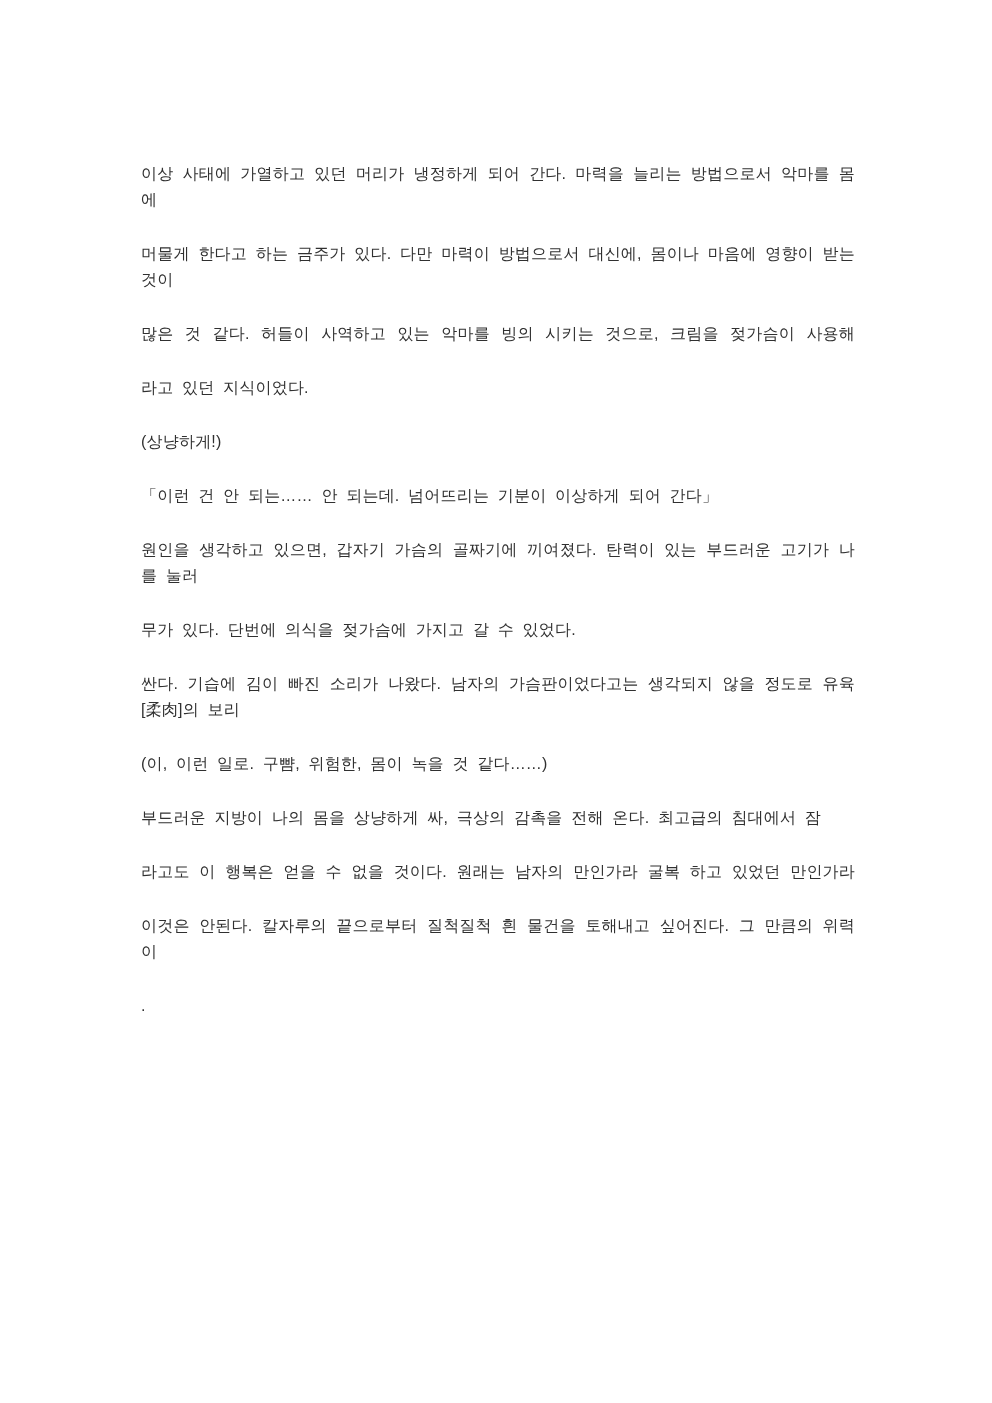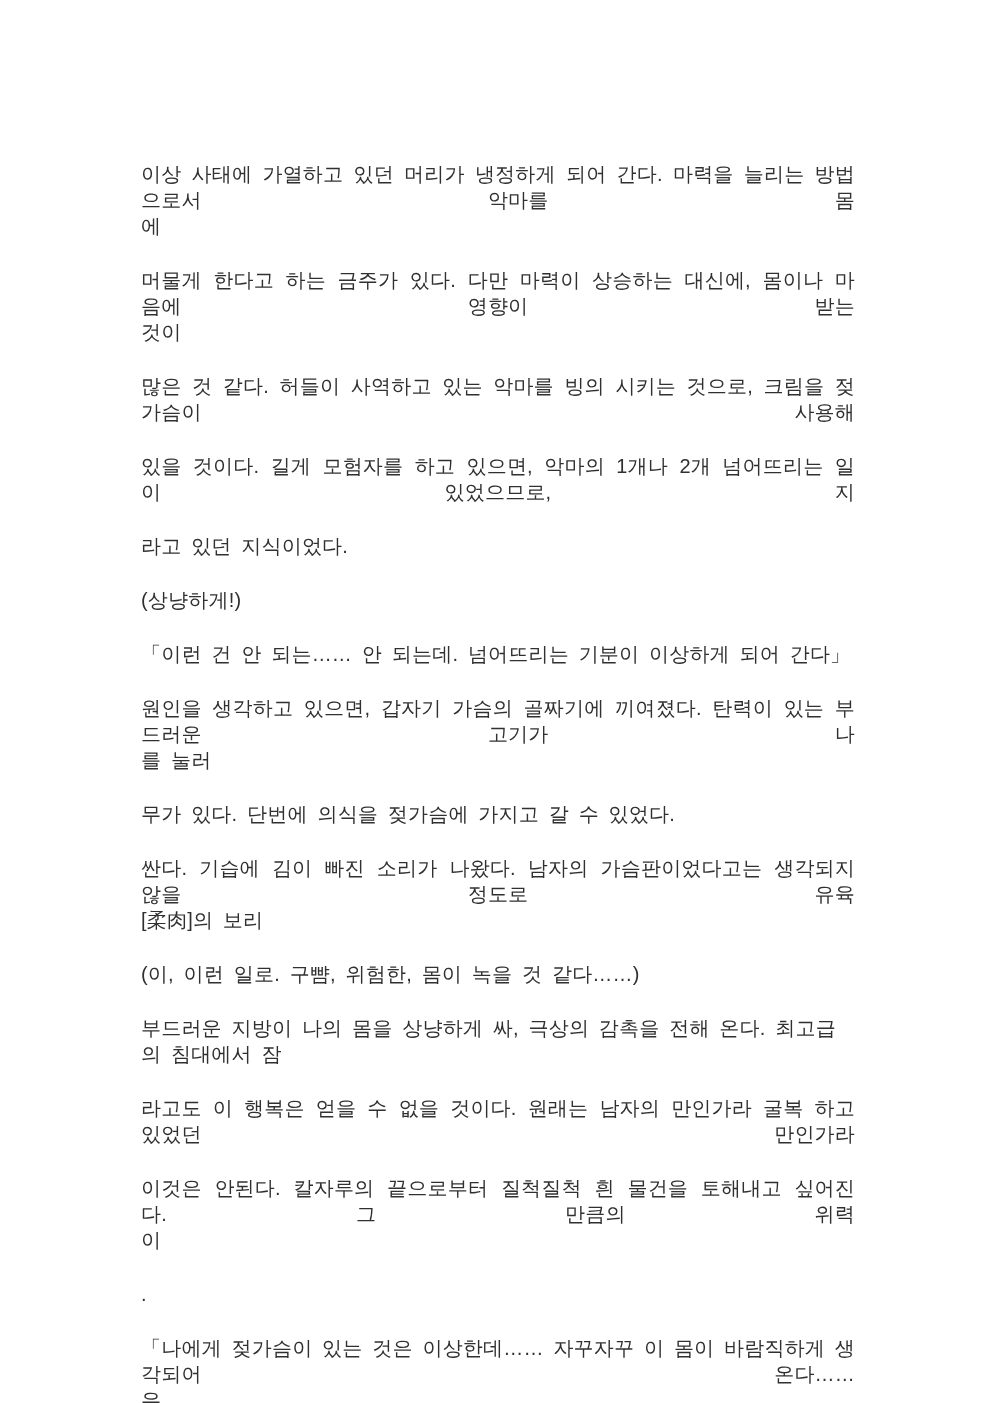--- a/index.html
+++ b/index.html
@@ -17,21 +17,21 @@
     .page {
       box-sizing: border-box;
       width: 992px;
       height: 1403px;
       padding: 161px 137px 40px 141px;
       overflow: hidden;
       background: #ffffff;
     }
     .para {
       margin: 0 0 28px 0;
-      font-size: 20px;
+      font-size: 16px;
       line-height: 26px;
       word-spacing: 4px;
       letter-spacing: 0.2px;
     }
     .line {
       display: block;
       min-height: 26px;
     }
     
     .line.full {
@@ -43,31 +43,28 @@
 <body>
 
 <main class="page">
 
   <p class="para">
     <span class="line full">이상 사태에 가열하고 있던 머리가 냉정하게 되어 간다. 마력을 늘리는 방법으로서 악마를 몸</span>
     <span class="line">에</span>
   </p>
 
   <p class="para">
-    <span class="line full">머물게 한다고 하는 금주가 있다. 다만 마력이 상승하는 대신에, 몸이나 마음에 영향이 받는</span>
+    <span class="line full">머물게 한다고 하는 금주가 있다. 다만 마력이 방법으로서 대신에, 몸이나 마음에 영향이 받는</span>
     <span class="line">것이</span>
   </p>
 
   <p class="para">
     <span class="line full">많은 것 같다. 허들이 사역하고 있는 악마를 빙의 시키는 것으로, 크림을 젖가슴이 사용해</span>
   </p>
 
-  <p class="para">
-    <span class="line full">있을 것이다. 길게 모험자를 하고 있으면, 악마의 1개나 2개 넘어뜨리는 일이 있었으므로, 지</span>
-  </p>
 
   <p class="para">
     <span class="line">라고 있던 지식이었다.</span>
   </p>
 
   <p class="para">
     <span class="line">(상냥하게!)</span>
   </p>
 
   <p class="para">
@@ -102,19 +99,15 @@
 
   <p class="para">
     <span class="line full">이것은 안된다. 칼자루의 끝으로부터 질척질척 흰 물건을 토해내고 싶어진다. 그 만큼의 위력</span>
     <span class="line">이</span>
   </p>
 
   <p class="para">
     <span class="line">.</span>
   </p>
 
-  <p class="para">
-    <span class="line full">「나에게 젖가슴이 있는 것은 이상한데…… 자꾸자꾸 이 몸이 바람직하게 생각되어 온다……</span>
-    <span class="line">우</span>
-  </p>
 
 
 </main>
 
 </body></html>

